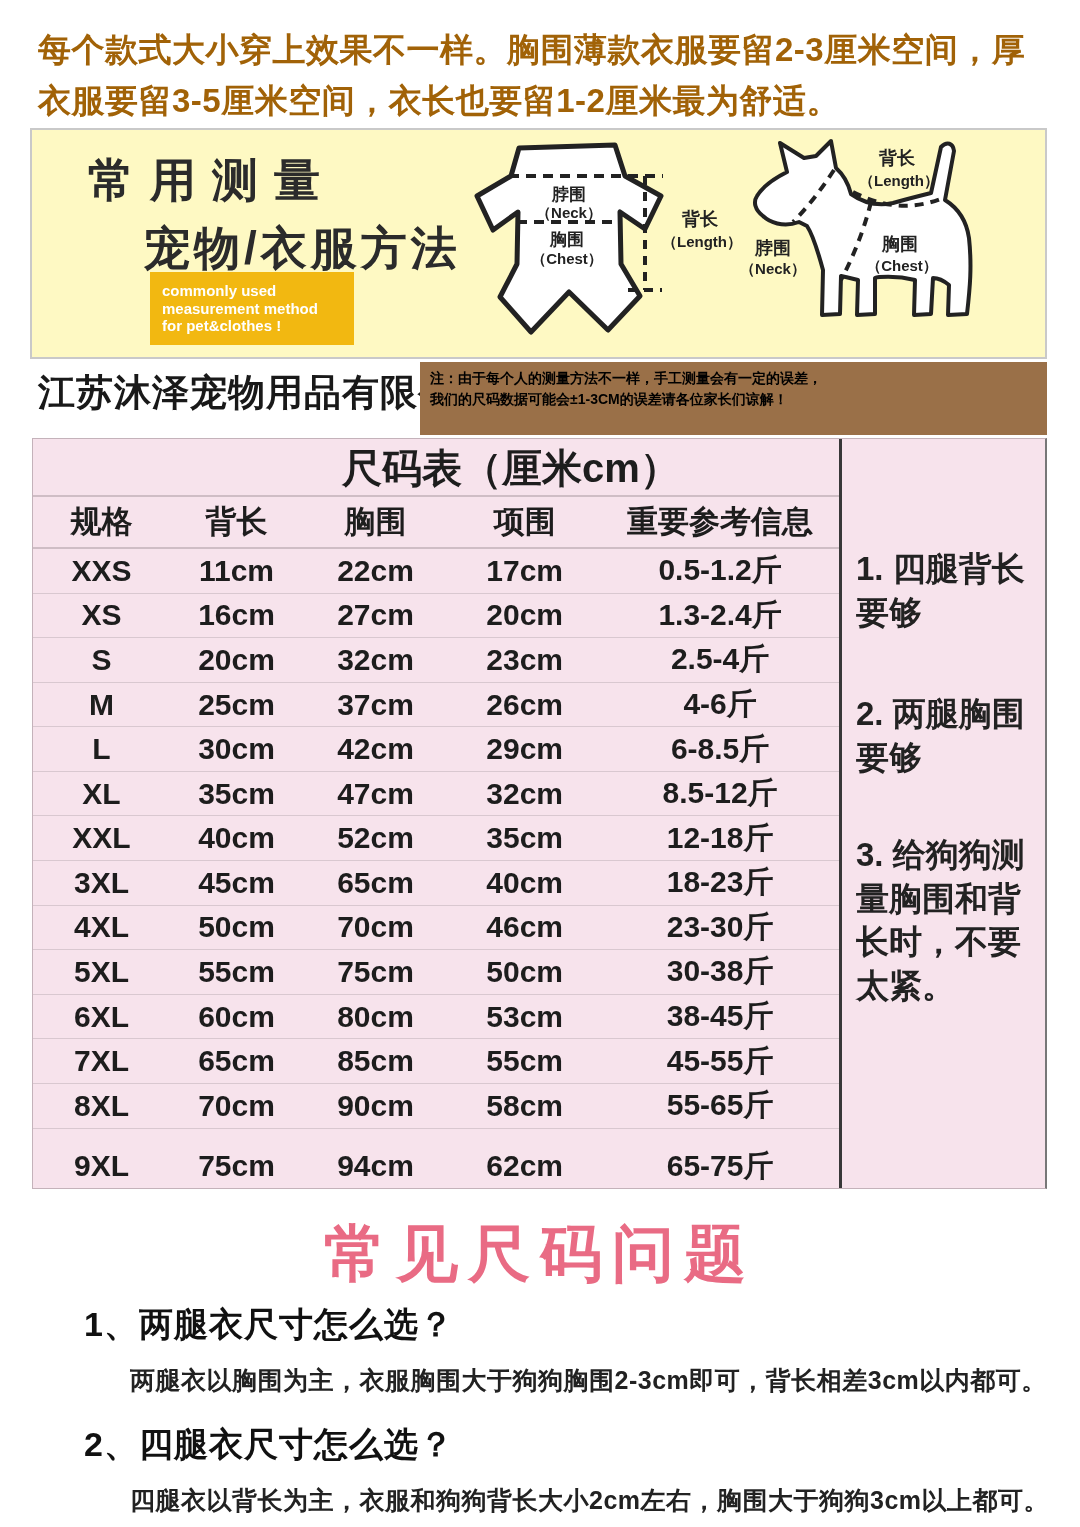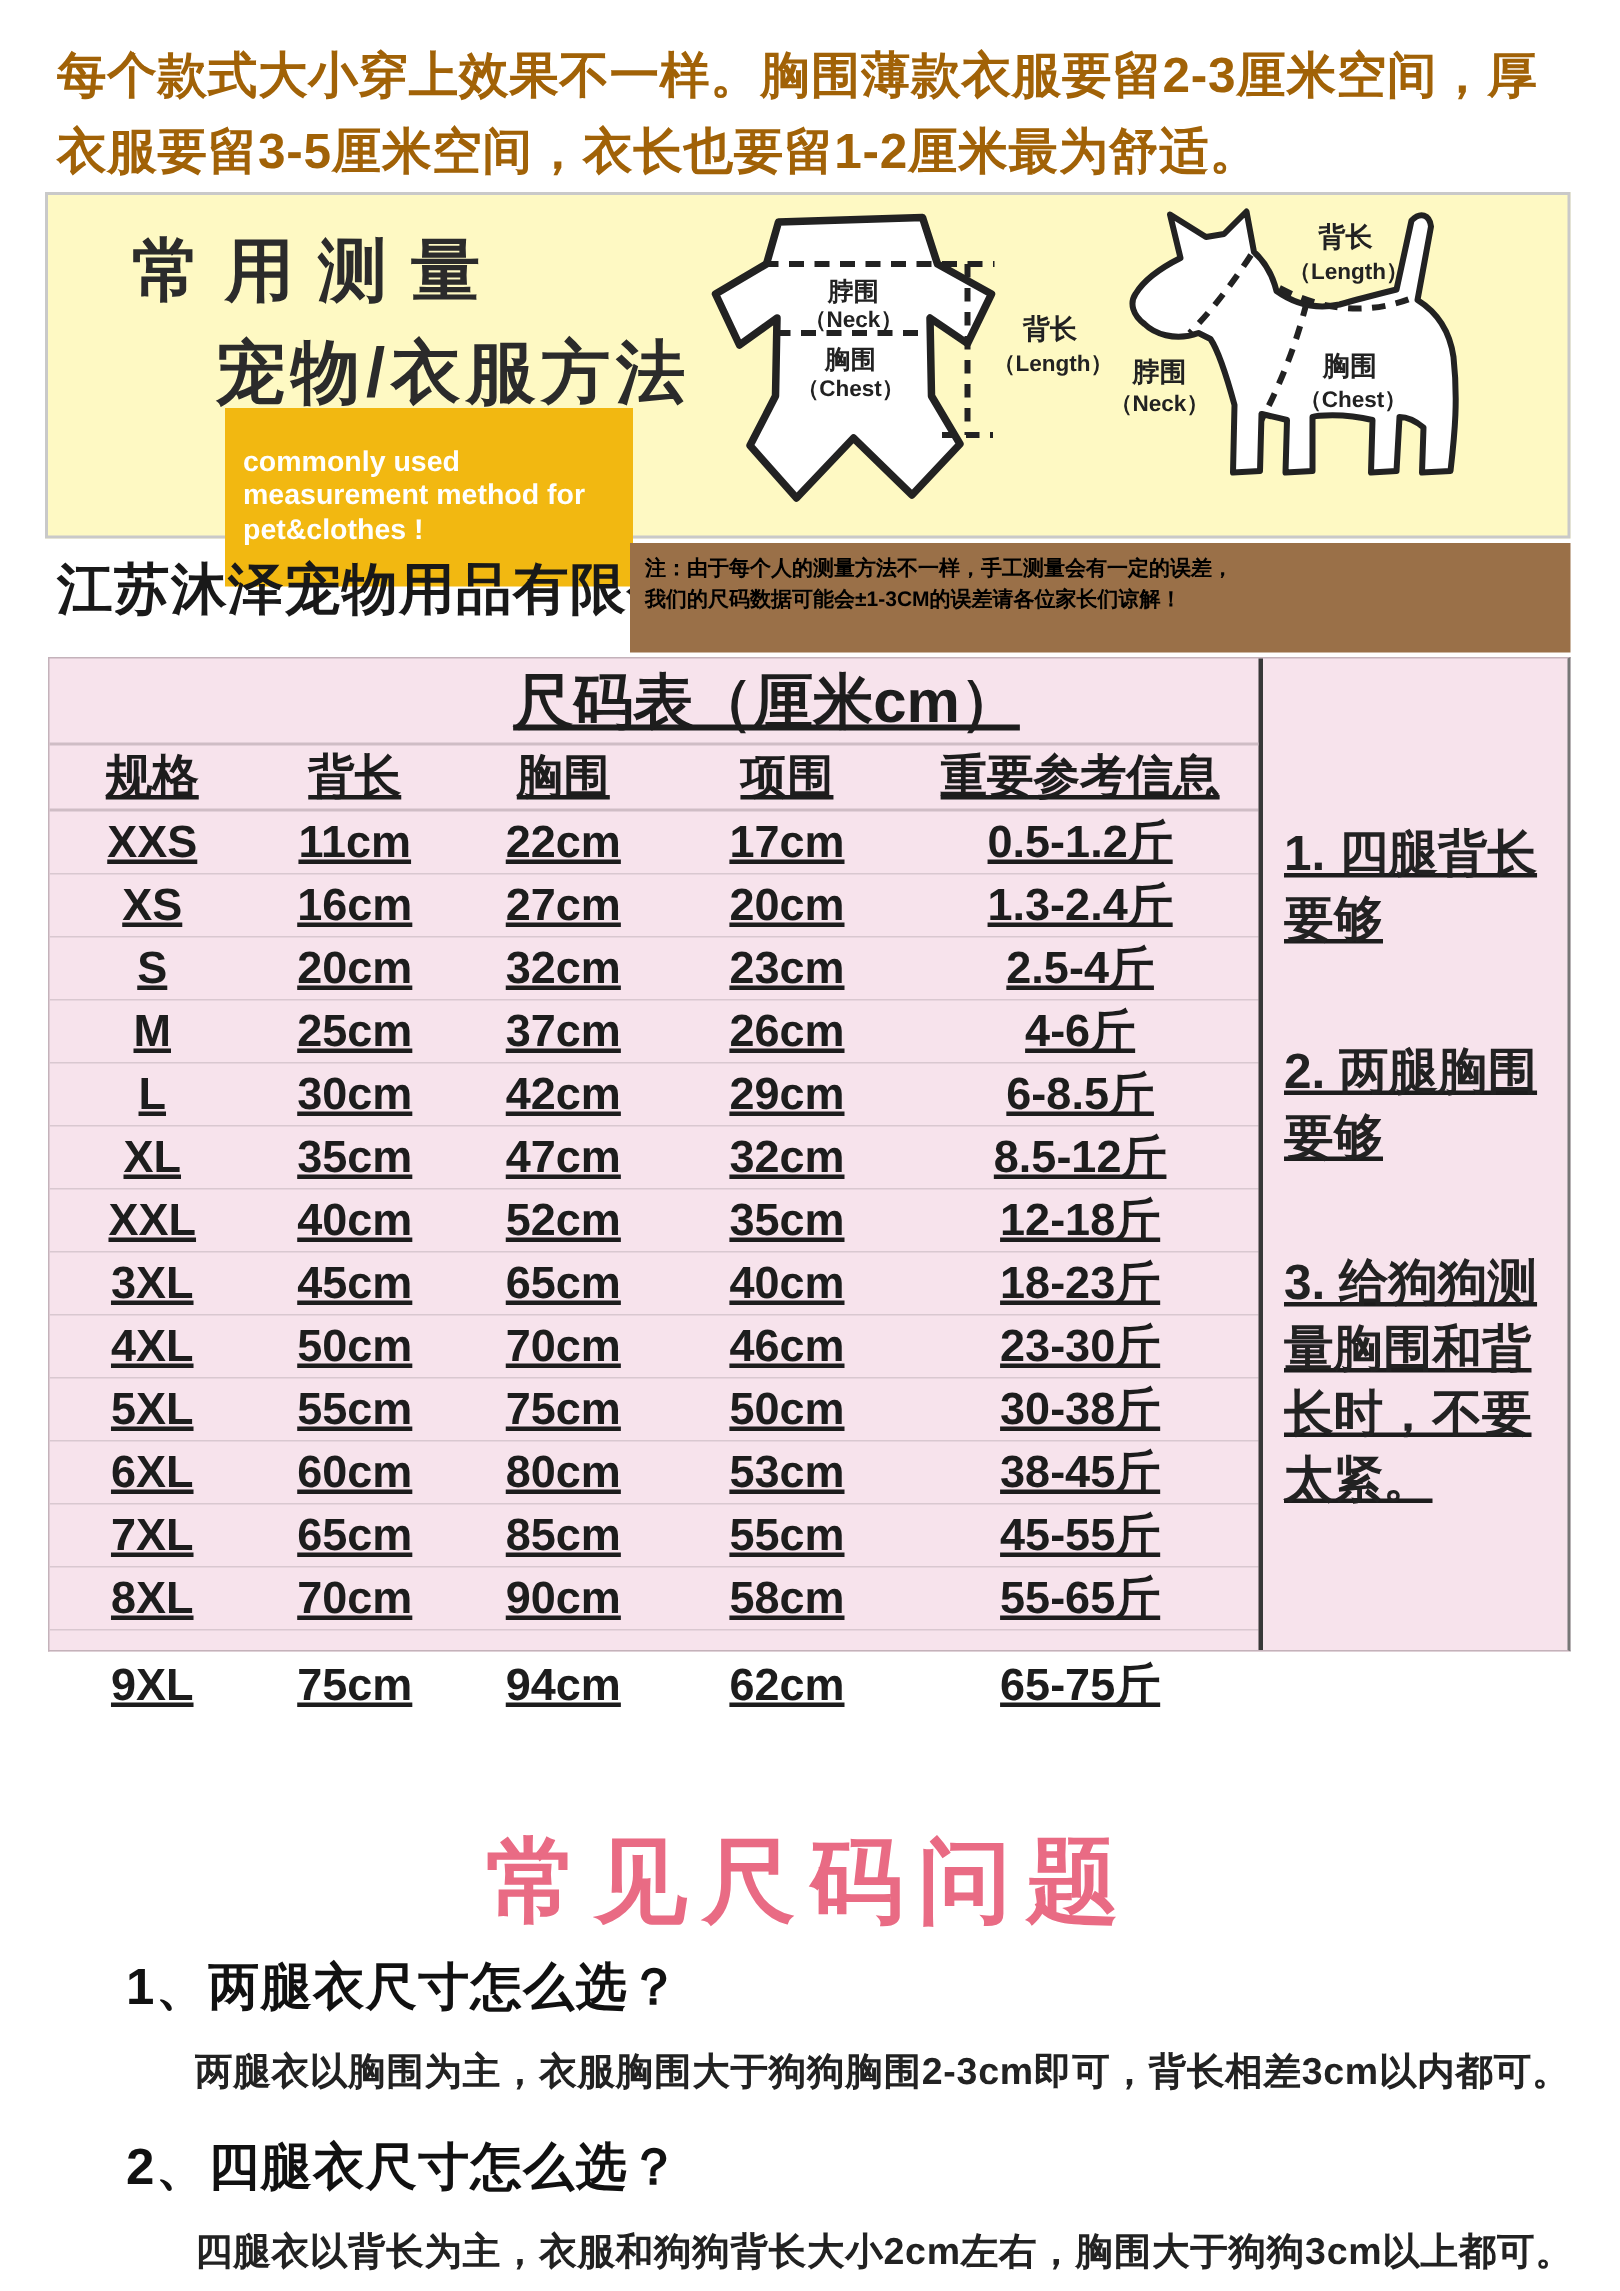--- a/index.html
+++ b/index.html
@@ -14,31 +14,31 @@
   body{font-family:"Liberation Sans","DejaVu Sans",sans-serif;color:var(--ink);}
   .page{position:relative;width:1080px;height:1527px;background:#fff;overflow:hidden;}
 
   .intro{position:absolute;left:38px;top:24px;width:1010px;
          font-size:33px;font-weight:700;line-height:1.56;letter-spacing:.5px;color:#a16207;}
 
   .measure-box{position:absolute;left:30px;top:128px;width:1017px;height:231px;
                border:2px solid #c9c9c9;background:#fef9c3;}
   .mb-t1{position:absolute;left:56px;top:20px;font-size:46px;font-weight:700;letter-spacing:16px;color:#2b2b2b;}
   .mb-t2{position:absolute;left:112px;top:88px;font-size:46px;font-weight:700;letter-spacing:4px;color:#2b2b2b;}
-  .mb-en{position:absolute;left:118px;top:142px;width:272px;background:var(--yellow);
-         color:#fff;font-size:19px;font-weight:700;line-height:1.18;padding:26px 12px;}
+  .mb-en{position:absolute;left:118px;top:142px;width:204px;background:var(--yellow);
+         color:#fff;font-size:15px;font-weight:700;line-height:1.18;padding:10px 12px;}
   .diagram{position:absolute;}
   .diagram text{font-family:"Liberation Sans","DejaVu Sans",sans-serif;font-weight:700;fill:#222;}
 
   .company{position:absolute;left:38px;top:368px;font-size:37px;font-weight:700;color:#191919;letter-spacing:1px;}
   .notice{position:absolute;left:420px;top:362px;width:627px;height:73px;background:var(--note-bg);
           color:#000000;font-size:14px;font-weight:700;line-height:1.5;padding:6px 10px;white-space:nowrap;overflow:hidden;}
 
-  .size-table{position:absolute;left:32px;top:438px;width:1015px;height:663px;
-              background:var(--table-bg);border:1px solid #c4b2ba;border-right:2px solid #777;display:flex;text-decoration:underline;}
+  .size-table{position:absolute;left:32px;top:438px;width:1015px;height:751px;
+              background:var(--table-bg);border:1px solid #c4b2ba;border-right:2px solid #777;display:flex;}
   .st-left{width:806px;display:flex;flex-direction:column;}
   .st-title{height:58px;line-height:58px;text-align:center;font-size:40px;font-weight:700;
             border-bottom:2px solid #cfbdc5;position:relative;left:0;text-indent:150px;}
   .st-head{height:52px;display:flex;align-items:center;font-size:31px;font-weight:700;
            border-bottom:2px solid #cfbdc5;}
   .st-body{flex:1;display:flex;flex-direction:column;}
   .t-row{flex:1;display:flex;align-items:center;font-size:30px;font-weight:700;
          border-bottom:1px solid #d9c8d0;}
   .t-row:last-child{border-bottom:none;margin-top:16px;}
   .c{display:block;text-align:center;}

